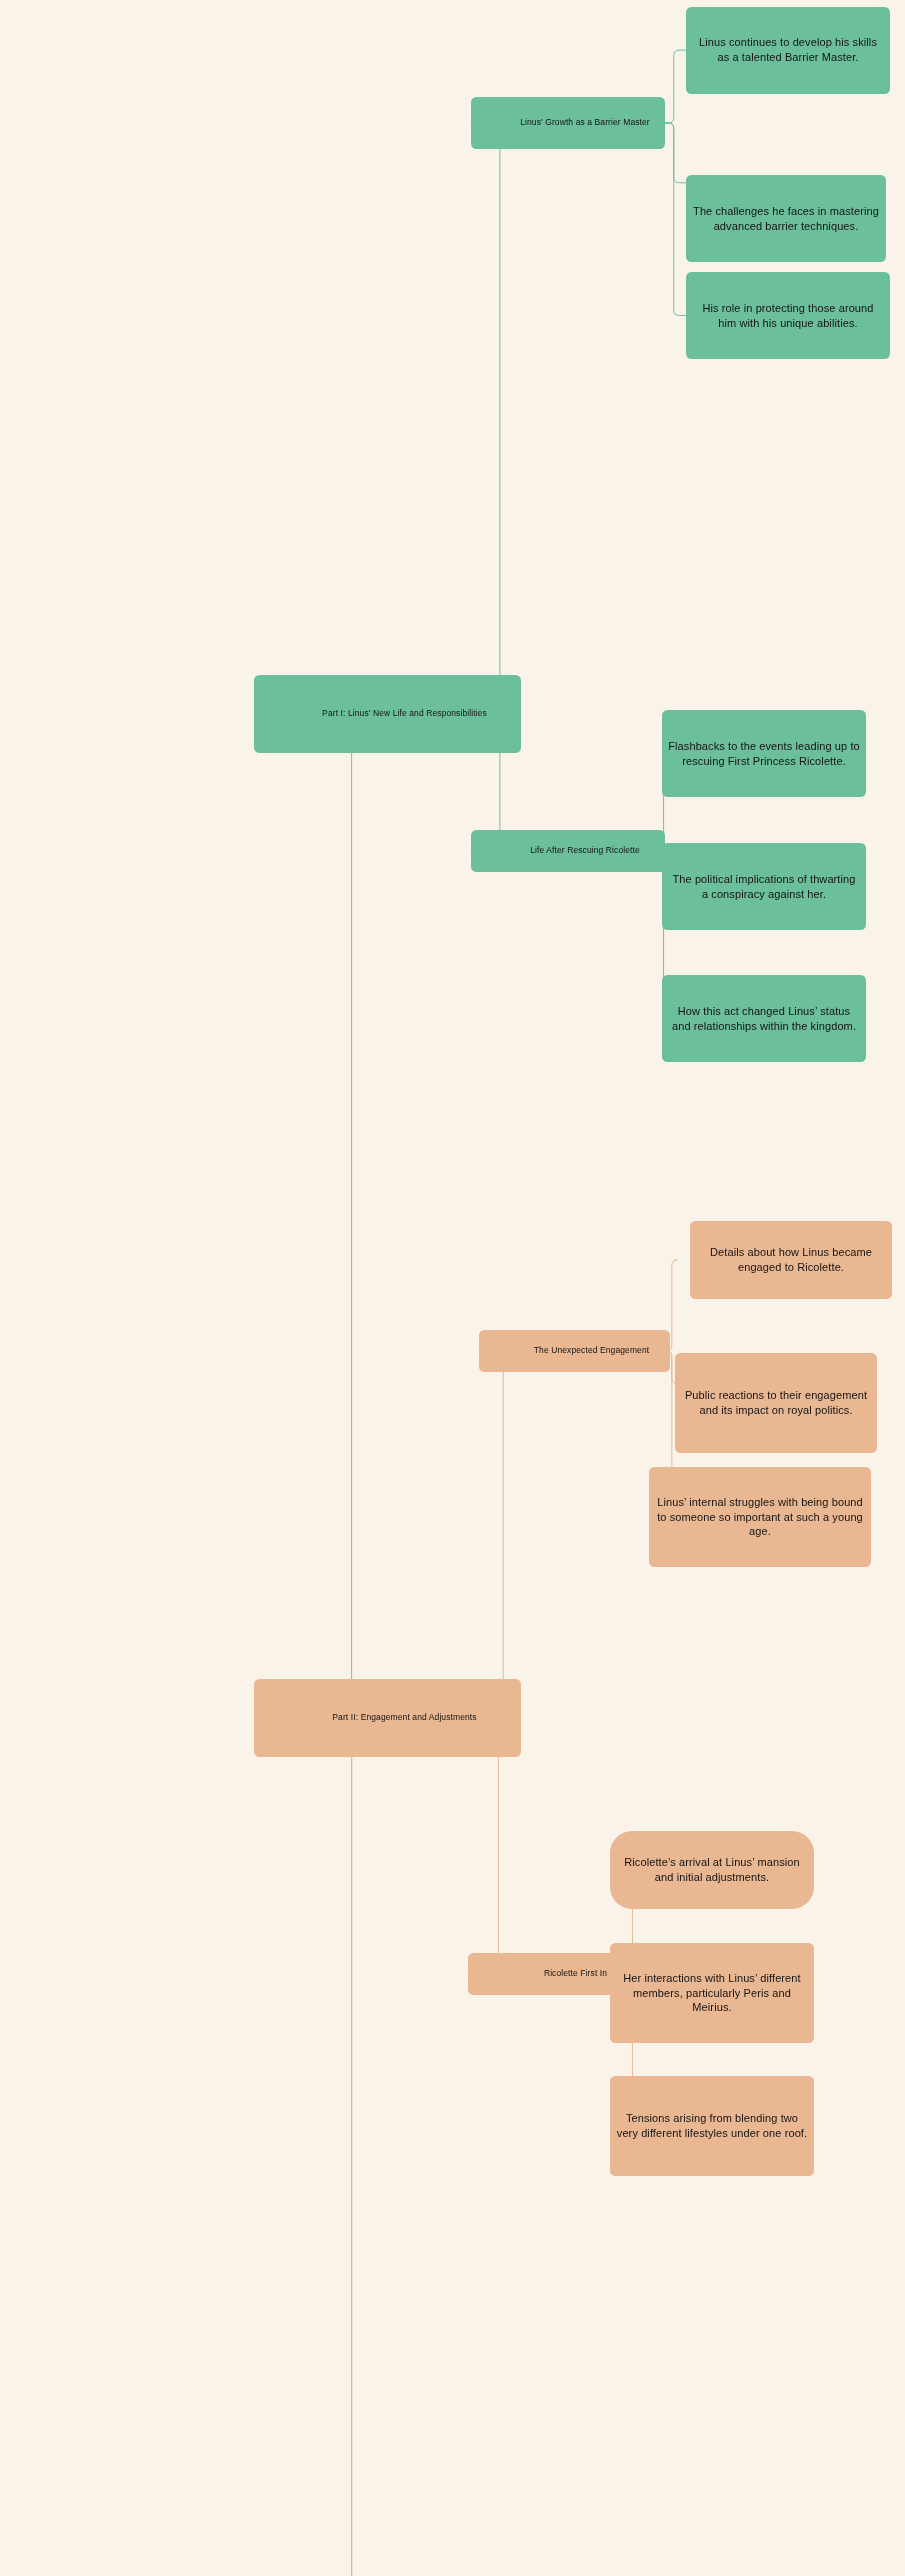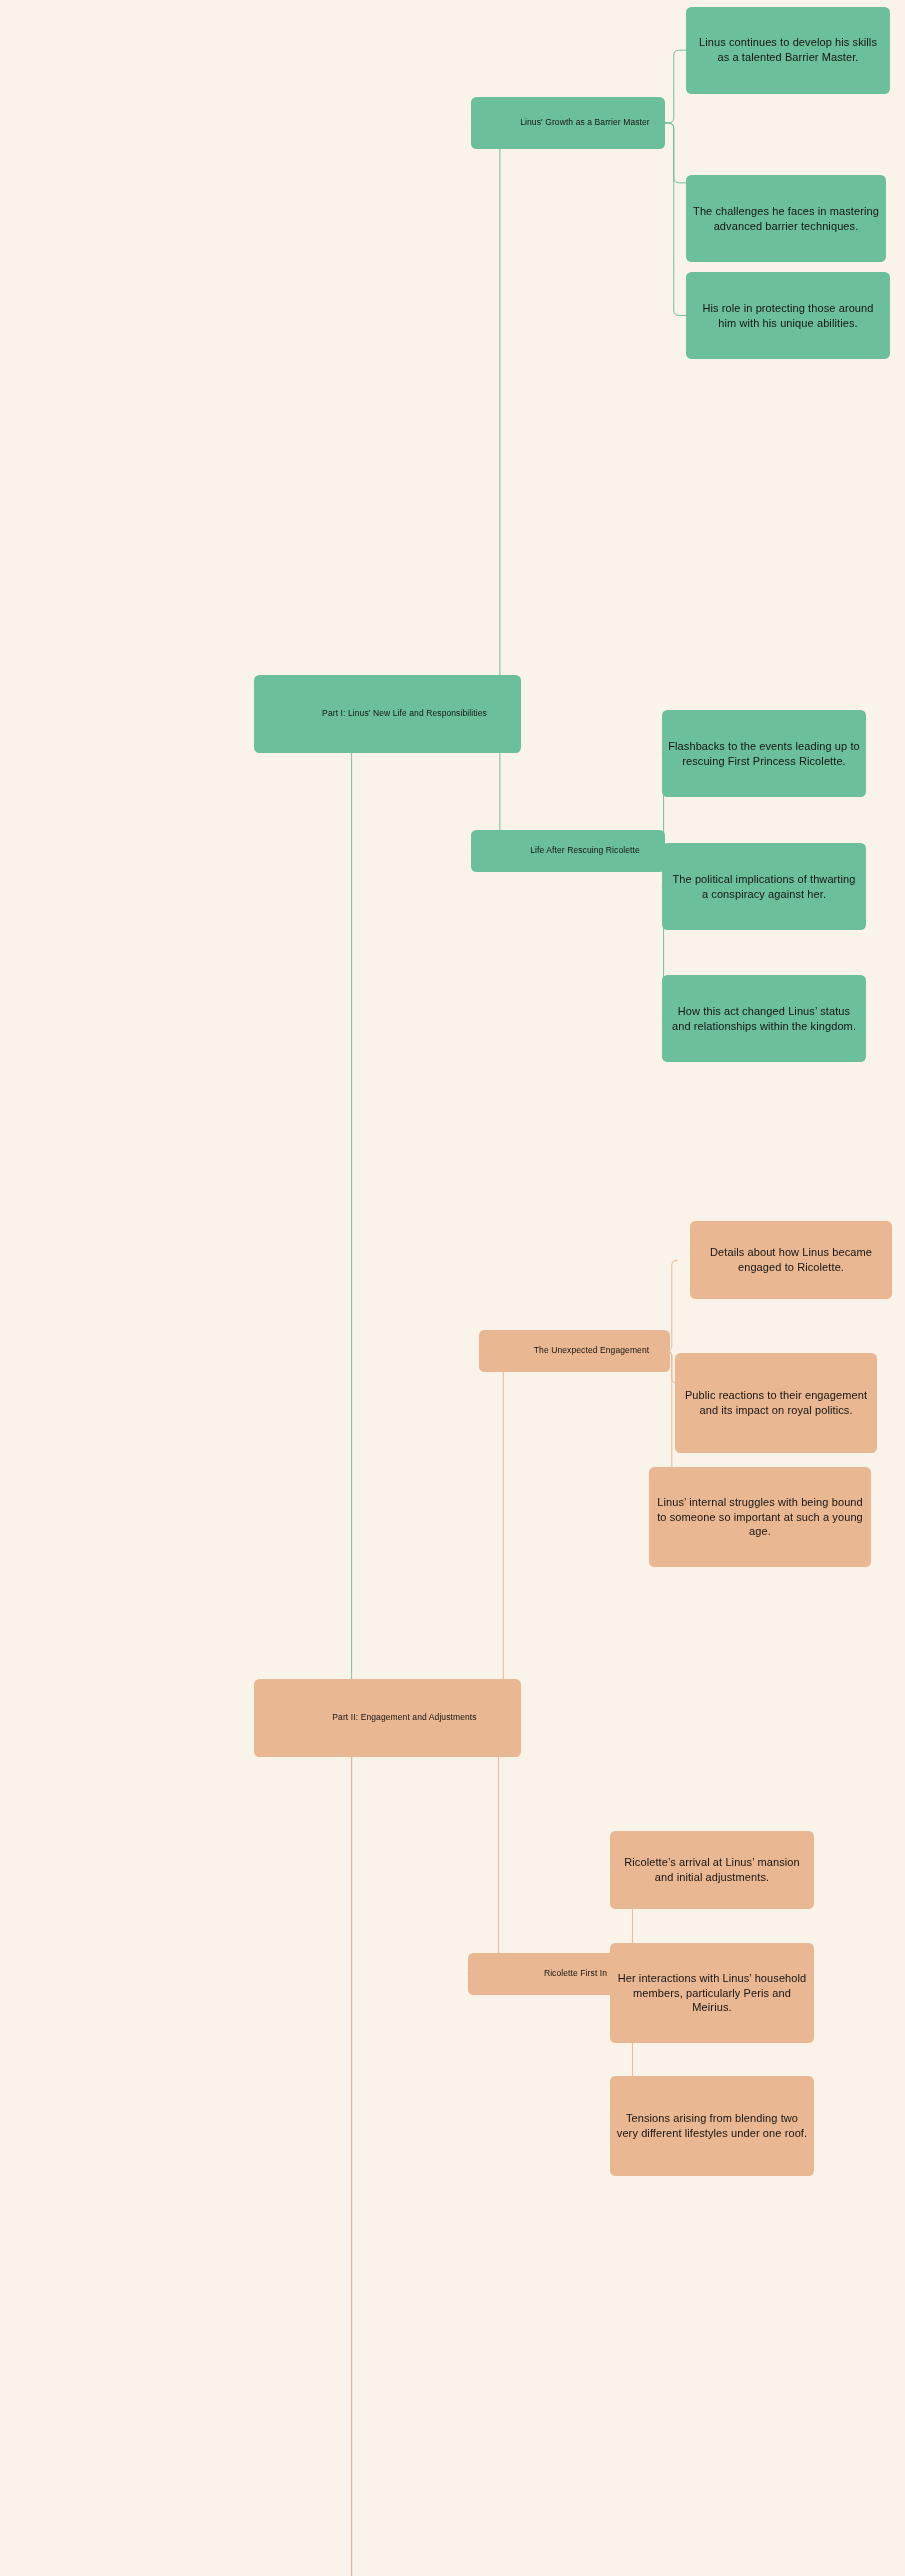--- a/index.html
+++ b/index.html
@@ -88,18 +88,18 @@
       <div class="node branch c-green" style="left: 471px; top: 830px; width: 194px; min-height: 42px;">Life After Rescuing Ricolette</div>
       <div class="node leaf c-green" style="left: 662px; top: 710px; width: 204px; min-height: 87px;">Flashbacks to the events leading up to rescuing First Princess Ricolette.</div>
       <div class="node leaf c-green" style="left: 662px; top: 843px; width: 204px; min-height: 87px;">The political implications of thwarting a conspiracy against her.</div>
       <div class="node leaf c-green" style="left: 662px; top: 975px; width: 204px; min-height: 87px;">How this act changed Linus’ status and relationships within the kingdom.</div>
       <div class="node branch c-orange" style="left: 254px; top: 1679px; width: 267px; min-height: 78px;">Part II: Engagement and Adjustments</div>
       <div class="node branch c-orange" style="left: 479px; top: 1330px; width: 191px; min-height: 42px;">The Unexpected Engagement</div>
       <div class="node leaf c-orange" style="left: 675px; top: 1221px; width: 202px; min-height: 78px; margin-left: 15px;">Details about how Linus became engaged to Ricolette.</div>
       <div class="node leaf c-orange" style="left: 675px; top: 1333px; width: 202px; min-height: 100px; margin-top: 20px;">Public reactions to their engagement and its impact on royal politics.</div>
       <div class="node leaf c-orange" style="left: 649px; top: 1467px; width: 222px; min-height: 100px;">Linus’ internal struggles with being bound to someone so important at such a young age.</div>
       <div class="node branch c-orange" style="left: 468px; top: 1953px; width: 181px; min-height: 42px;">Ricolette First In</div>
-      <div class="node leaf c-orange" style="left: 610px; top: 1831px; width: 204px; min-height: 78px;">Ricolette’s arrival at Linus’ mansion and initial adjustments.</div>
-      <div class="node leaf c-orange" style="left: 610px; top: 1943px; width: 204px; min-height: 100px;">Her interactions with Linus’ household members, particularly Peris and Meirius.</div>
+      <div class="node leaf c-orange" style="left: 610px; top: 1831px; width: 204px; min-height: 78px; border-radius: 22px;">Ricolette’s arrival at Linus’ mansion and initial adjustments.</div>
+      <div class="node leaf c-orange" style="left: 610px; top: 1943px; width: 204px; min-height: 100px;">Her interactions with Linus’ different members, particularly Peris and Meirius.</div>
       <div class="node leaf c-orange" style="left: 610px; top: 2076px; width: 204px; min-height: 100px;">Tensions arising from blending two very different lifestyles under one roof.</div>
     </div>
 </div>
 
 
 </body></html>

